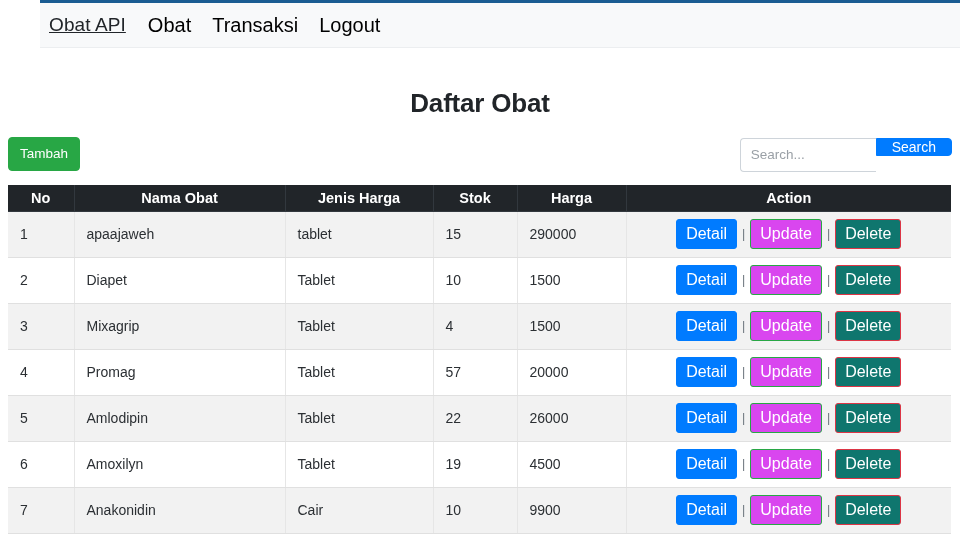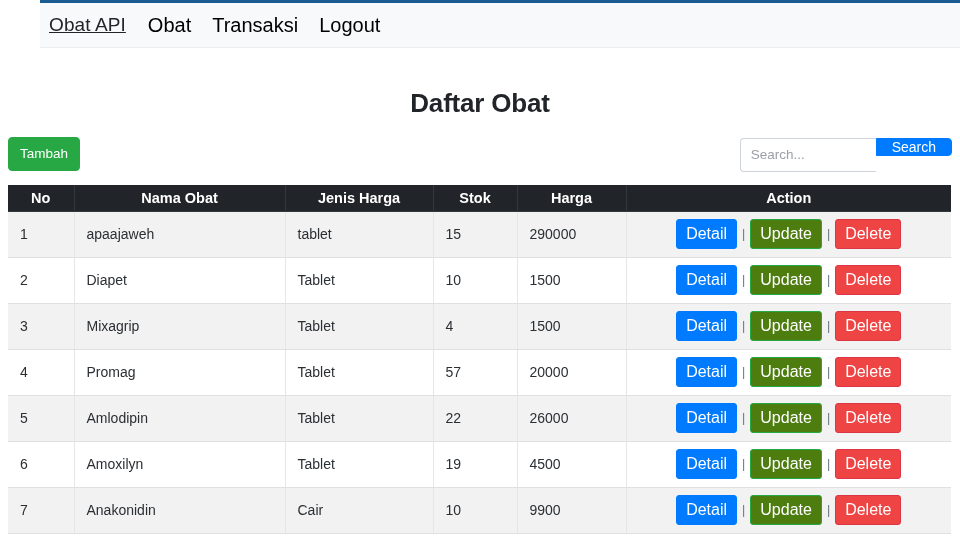--- a/index.html
+++ b/index.html
@@ -169,22 +169,22 @@
     justify-content: center;
     gap: 5px;
   }
   .btn-sm {
     font-size: 16px;
     padding: 6px 9px 6px 9px;
     border-radius: 3px;
     line-height: 1.05;
   }
   .btn-detail { background: #007bff; border-color: #007bff; }
-  .btn-update { background: #4d7c0f; border-color: #28a745; }
-  .btn-delete { background: #ef4444; border-color: #dc3545; }
+  .btn-update { background: #d946ef; border-color: #28a745; }
+  .btn-delete { background: #0f766e; border-color: #dc3545; }
   .sep {
     color: #6c757d;
     font-size: 12.5px;
     user-select: none;
   }
 </style>
 </head>
 <body>
 
 <div class="navbar">

